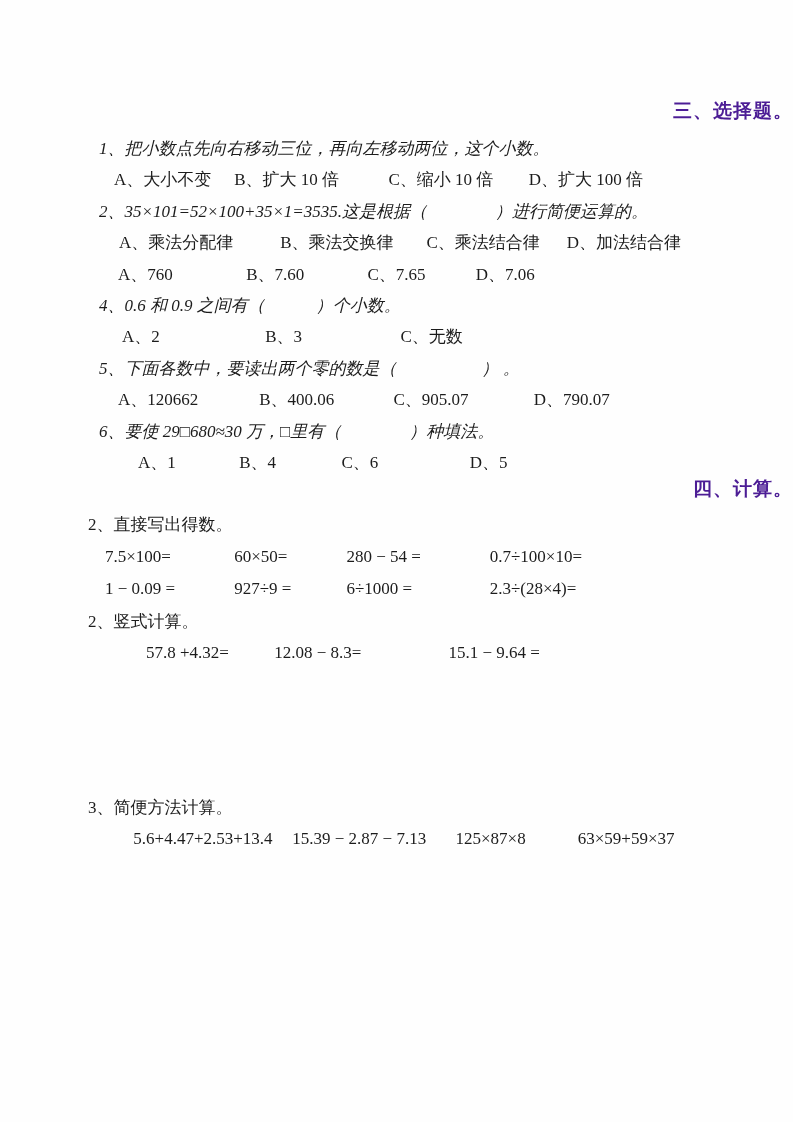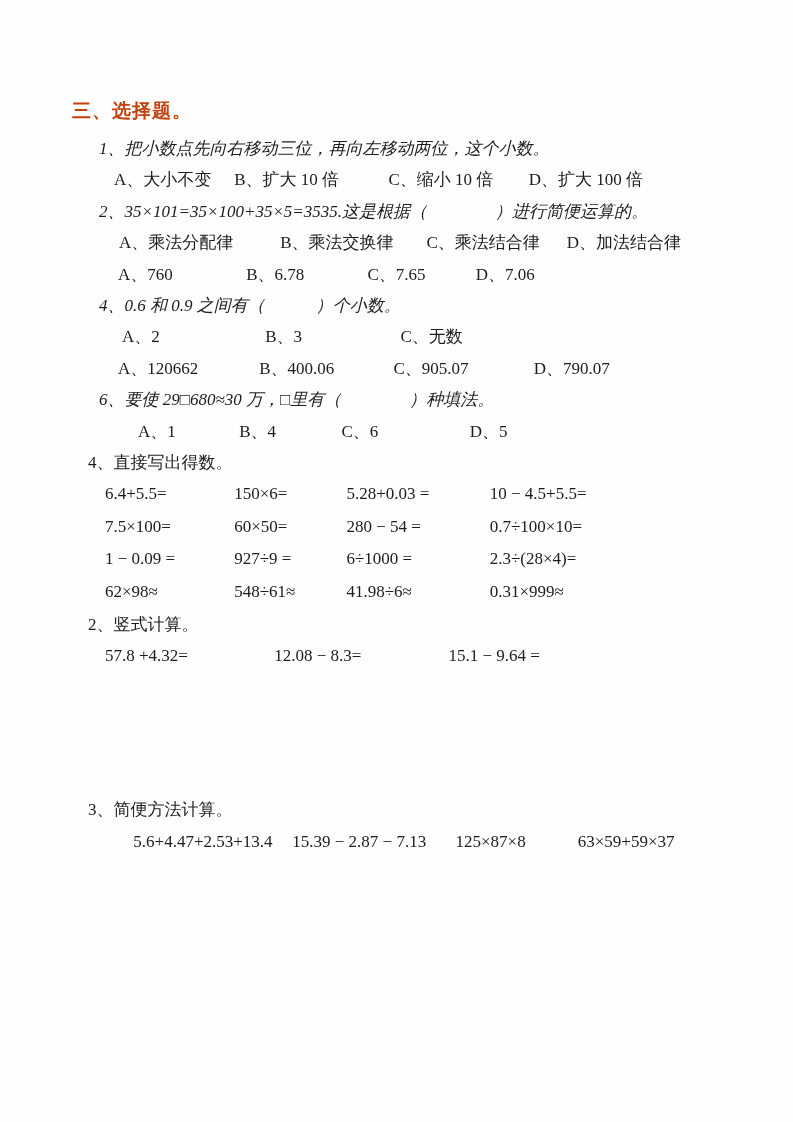--- a/index.html
+++ b/index.html
@@ -15,24 +15,25 @@
     box-sizing: border-box;
     padding-top: 100px;
     background: #fefefe;
     overflow: hidden;
   }
   .sec-title {
     margin-left: 72px;
     font-family: "Liberation Sans", "DejaVu Sans", sans-serif;
     font-weight: 700;
     font-size: 19px;
-    color: #c2410c;
+    color: #4c1d95;
     height: 33px;
     line-height: 22px;
     letter-spacing: 1px;
+    text-align: right;
   }
   .sec-title.calc { height: 31px; }
   .line {
     height: 31.4px;
     line-height: 31.4px;
     font-size: 17px;
     white-space: nowrap;
   }
   .stem { margin-left: 99px; font-style: italic; }
   .sub-label { margin-left: 88px; }
@@ -48,104 +49,94 @@
   .oq4 .o1 { width: 139px; } .oq4 .o2 { width: 131px; }
   .oq5 { margin-left: 118px; }
   .oq5 .o1 { width: 137px; } .oq5 .o2 { width: 130px; } .oq5 .o3 { width: 136px; }
   .oq6 { margin-left: 138px; }
   .oq6 .o1 { width: 97px; } .oq6 .o2 { width: 98px; } .oq6 .o3 { width: 124px; }
 
   .calcrow { margin-left: 105px; height: 32.6px; line-height: 32.6px; }
   .calcrow .c1 { width: 125px; } .calcrow .c2 { width: 108px; } .calcrow .c3 { width: 139px; }
 
   .vrow { margin-left: 105px; }
-  .vrow .p1 { width: 165px; } .vrow .p2 { width: 170px; }
+  .vrow .p1 { width: 165px; text-align: center; } .vrow .p2 { width: 170px; }
 
   .sub-label.third { margin-top: 123px; }
   .srow { margin-left: 118px; }
   .srow .p1 { width: 170px; text-align: center; } .srow .p2 { width: 159px; } .srow .p3 { width: 118px; }
 </style>
 </head>
 <body>
 
 <div class="page">
 
   <div class="sec-title">三、选择题。</div>
 
   <div class="line stem">1、把小数点先向右移动三位，再向左移动两位，这个小数。</div>
   <div class="line opts oq1">
     <span class="o1">A、大小不变</span>
     <span class="o2">B、扩大 10 倍</span>
     <span class="o3">C、缩小 10 倍</span>
     <span class="o4">D、扩大 100 倍</span>
   </div>
 
-  <div class="line stem">2、35×101=35×100+35×5=3535.这是根据（　　　　）进行简便运算的。</div>
+  <div class="line stem">2、35×101=52×100+35×1=3535.这是根据（　　　　）进行简便运算的。</div>
   <div class="line opts oq2">
     <span class="o1">A、乘法分配律</span>
     <span class="o2">B、乘法交换律</span>
     <span class="o3">C、乘法结合律</span>
     <span class="o4">D、加法结合律</span>
   </div>
 
   <div class="line opts oq3">
     <span class="o1">A、760</span>
-    <span class="o2">B、6.78</span>
+    <span class="o2">B、7.60</span>
     <span class="o3">C、7.65</span>
     <span class="o4">D、7.06</span>
   </div>
 
   <div class="line stem">4、0.6 和 0.9 之间有（　　　）个小数。</div>
   <div class="line opts oq4">
     <span class="o1">A、2</span>
     <span class="o2">B、3</span>
     <span class="o3">C、无数</span>
   </div>
 
+  <div class="line stem">5、下面各数中，要读出两个零的数是（　　　　　） 。</div>
   <div class="line opts oq5">
     <span class="o1">A、120662</span>
     <span class="o2">B、400.06</span>
     <span class="o3">C、905.07</span>
     <span class="o4">D、790.07</span>
   </div>
 
   <div class="line stem">6、要使 29□680≈30 万，□里有（　　　　）种填法。</div>
   <div class="line opts oq6">
     <span class="o1">A、1</span>
     <span class="o2">B、4</span>
     <span class="o3">C、6</span>
     <span class="o4">D、5</span>
   </div>
 
+  <div class="sec-title calc">四、计算。</div>
 
-  <div class="line sub-label">4、直接写出得数。</div>
+  <div class="line sub-label">2、直接写出得数。</div>
 
-  <div class="line calcrow">
-    <span class="c1">6.4+5.5=</span>
-    <span class="c2">150×6=</span>
-    <span class="c3">5.28+0.03 =</span>
-    <span class="c4">10 − 4.5+5.5=</span>
-  </div>
   <div class="line calcrow">
     <span class="c1">7.5×100=</span>
     <span class="c2">60×50=</span>
     <span class="c3">280 − 54 =</span>
     <span class="c4">0.7÷100×10=</span>
   </div>
   <div class="line calcrow">
     <span class="c1">1 − 0.09 =</span>
     <span class="c2">927÷9 =</span>
     <span class="c3">6÷1000 =</span>
     <span class="c4">2.3÷(28×4)=</span>
-  </div>
-  <div class="line calcrow">
-    <span class="c1">62×98≈</span>
-    <span class="c2">548÷61≈</span>
-    <span class="c3">41.98÷6≈</span>
-    <span class="c4">0.31×999≈</span>
   </div>
 
   <div class="line sub-label">2、竖式计算。</div>
   <div class="line vrow">
     <span class="p1">57.8 +4.32=</span>
     <span class="p2">12.08 − 8.3=</span>
     <span class="p3">15.1 − 9.64 =</span>
   </div>
 
   <div class="line sub-label third">3、简便方法计算。</div>

